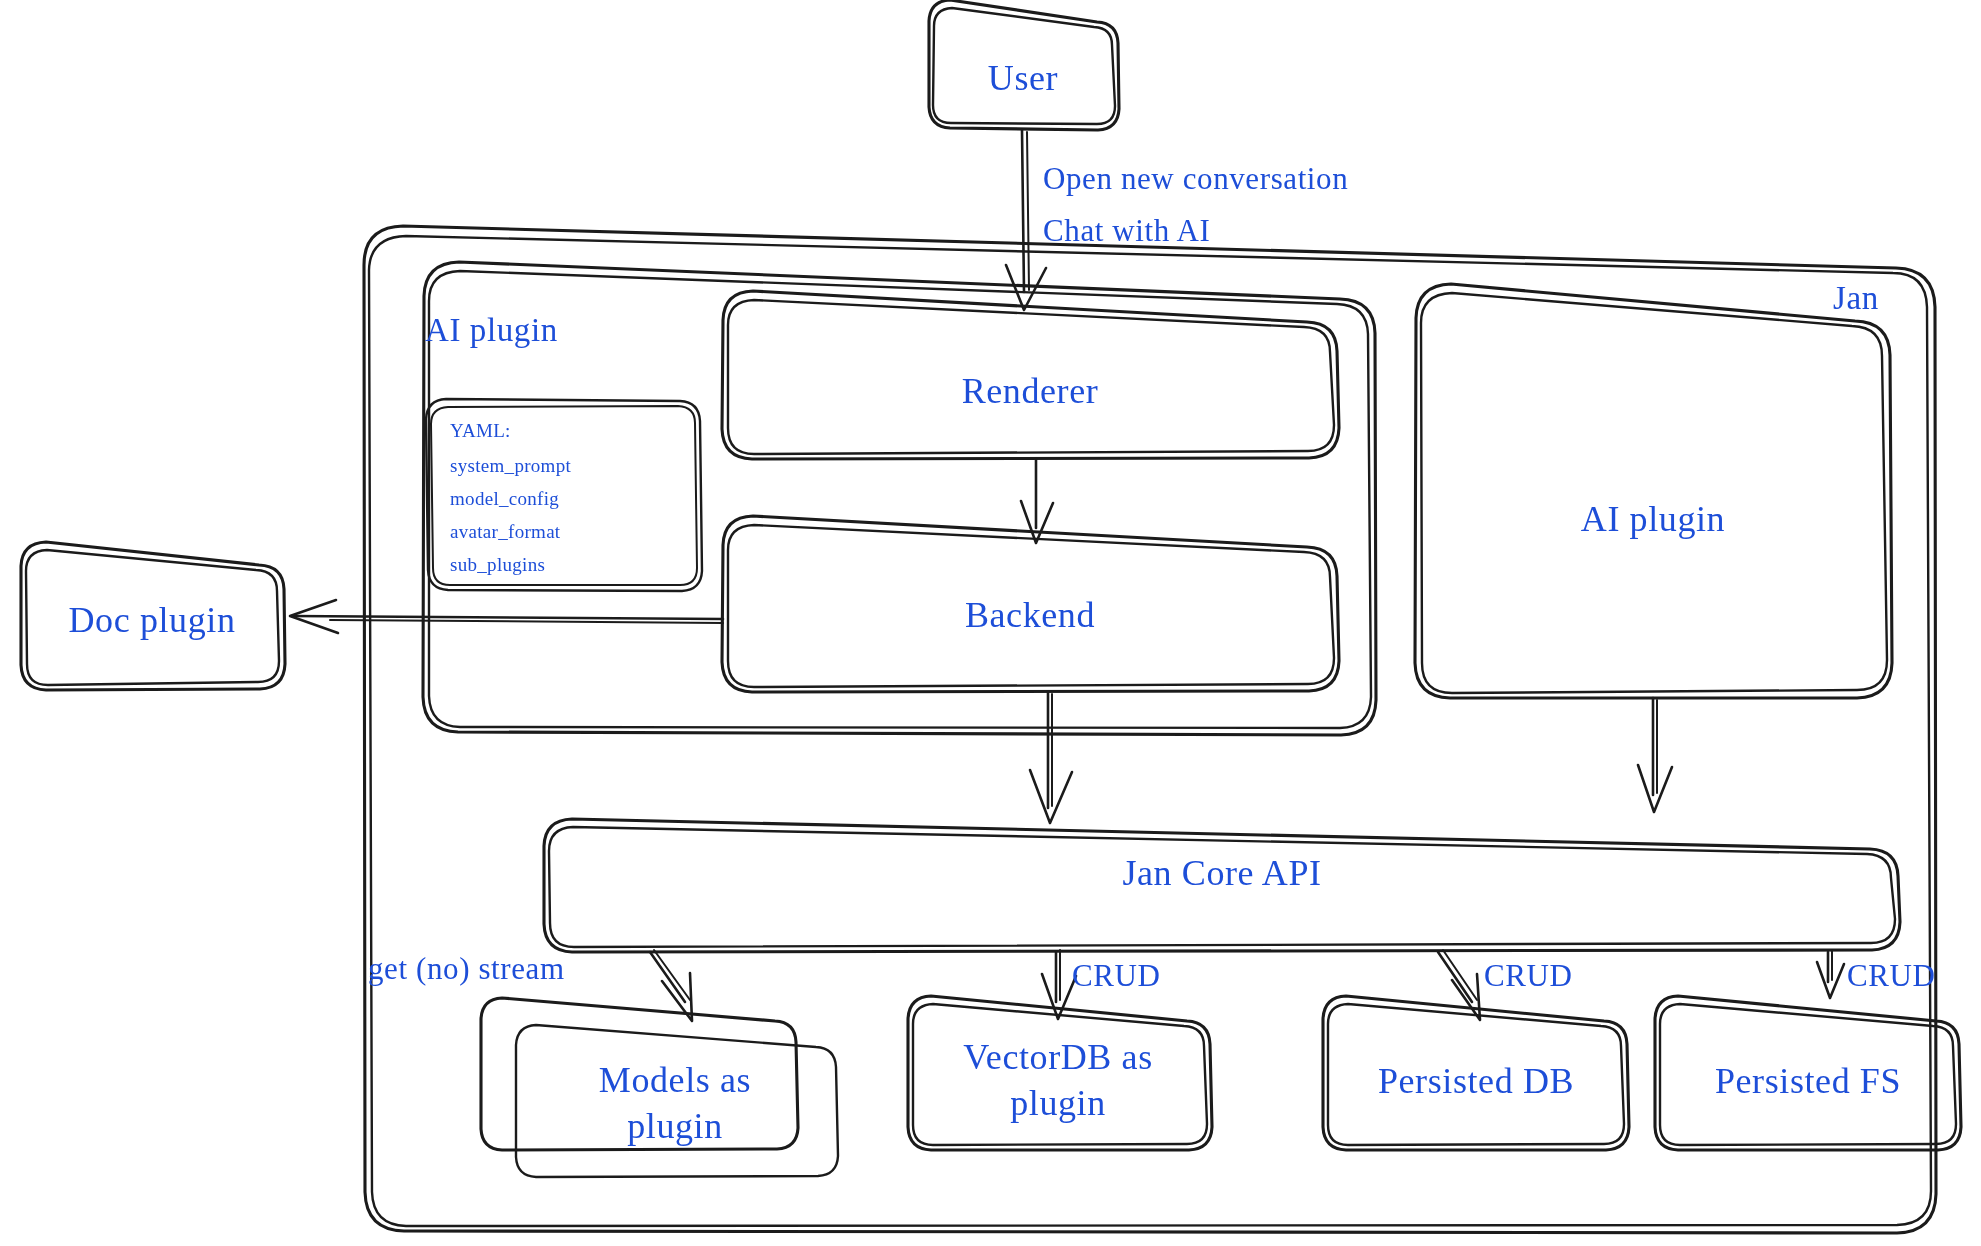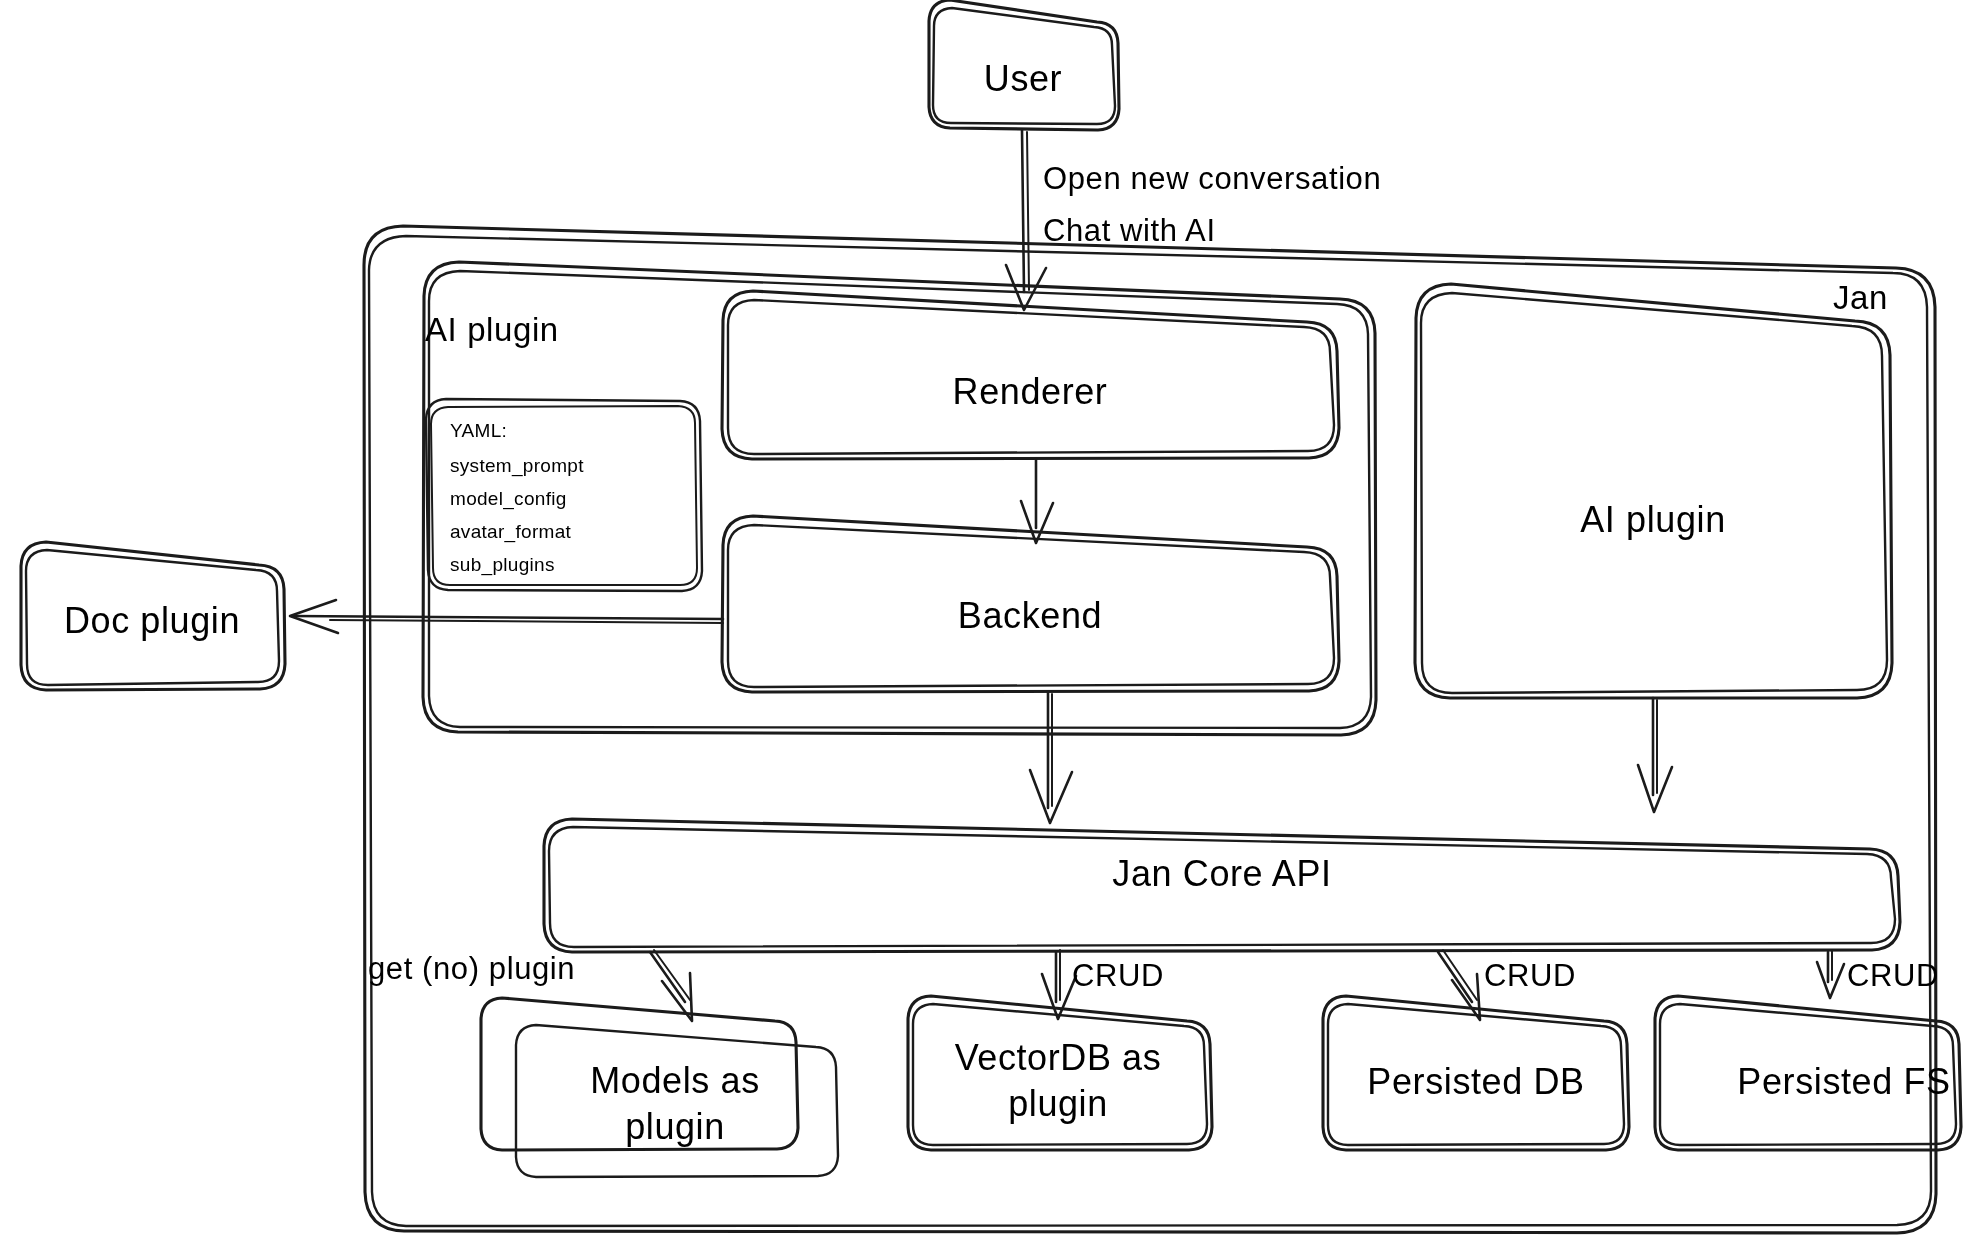--- a/index.html
+++ b/index.html
@@ -16,22 +16,22 @@
     font-family: "DejaVu Sans", sans-serif;
   }
   #sketch {
     position: absolute;
     inset: 0;
     width: 1981px;
     height: 1246px;
   }
   .lbl {
     position: absolute;
-    color: #000000;
-    font-family: Liberation Sans, sans-serif;
+    color: #1d4ed8;
+    font-family: Liberation Serif, serif;
     letter-spacing: 0.6px;
     white-space: pre;
     line-height: 1.22;
     pointer-events: none;
   }
   .node-label {
     text-align: center;
     transform: translate(-50%, -50%);
     font-size: 36px;
   }
@@ -204,35 +204,35 @@
   <div class="lbl yaml-label" style="left:450px; top:486px;">model_config</div>
   <div class="lbl yaml-label" style="left:450px; top:519px;">avatar_format</div>
   <div class="lbl yaml-label" style="left:450px; top:552px;">sub_plugins</div>
 
   <div class="lbl node-label" style="left:152px; top:621px;">Doc plugin</div>
 
   <div class="lbl node-label" style="left:1653px; top:520px;">AI plugin</div>
 
   <div class="lbl node-label" style="left:1222px; top:874px;">Jan Core API</div>
 
-  <div class="lbl edge-label" style="left:368px; top:950px;">get (no) plugin</div>
+  <div class="lbl edge-label" style="left:368px; top:950px;">get (no) stream</div>
 
   <div class="lbl edge-label" style="left:1072px; top:957px;">CRUD</div>
   <div class="lbl edge-label" style="left:1484px; top:957px;">CRUD</div>
   <div class="lbl edge-label" style="left:1847px; top:957px;">CRUD</div>
 
   <div class="lbl node-label" style="left:675px; top:1081px;">Models as</div>
   <div class="lbl node-label" style="left:675px; top:1127px;">plugin</div>
 
   <div class="lbl node-label" style="left:1058px; top:1058px;">VectorDB as</div>
   <div class="lbl node-label" style="left:1058px; top:1104px;">plugin</div>
 
   <div class="lbl node-label" style="left:1476px; top:1082px;">Persisted DB</div>
 
-  <div class="lbl node-label" style="left:1808px; top:1082px;margin-left:36px;">Persisted FS</div>
+  <div class="lbl node-label" style="left:1808px; top:1082px;">Persisted FS</div>
 
   <div class="hit" style="left:929px; top:21px; width:190px; height:109px;"></div>
   <div class="hit" style="left:723px; top:320px; width:616px; height:139px;"></div>
   <div class="hit" style="left:723px; top:516px; width:616px; height:176px;"></div>
   <div class="hit" style="left:426px; top:401px; width:276px; height:190px;"></div>
   <div class="hit" style="left:21px; top:565px; width:264px; height:125px;"></div>
   <div class="hit" style="left:1416px; top:284px; width:476px; height:414px;"></div>
   <div class="hit" style="left:544px; top:846px; width:1356px; height:106px;"></div>
   <div class="hit" style="left:481px; top:998px; width:357px; height:179px;"></div>
   <div class="hit" style="left:908px; top:996px; width:304px; height:154px;"></div>

